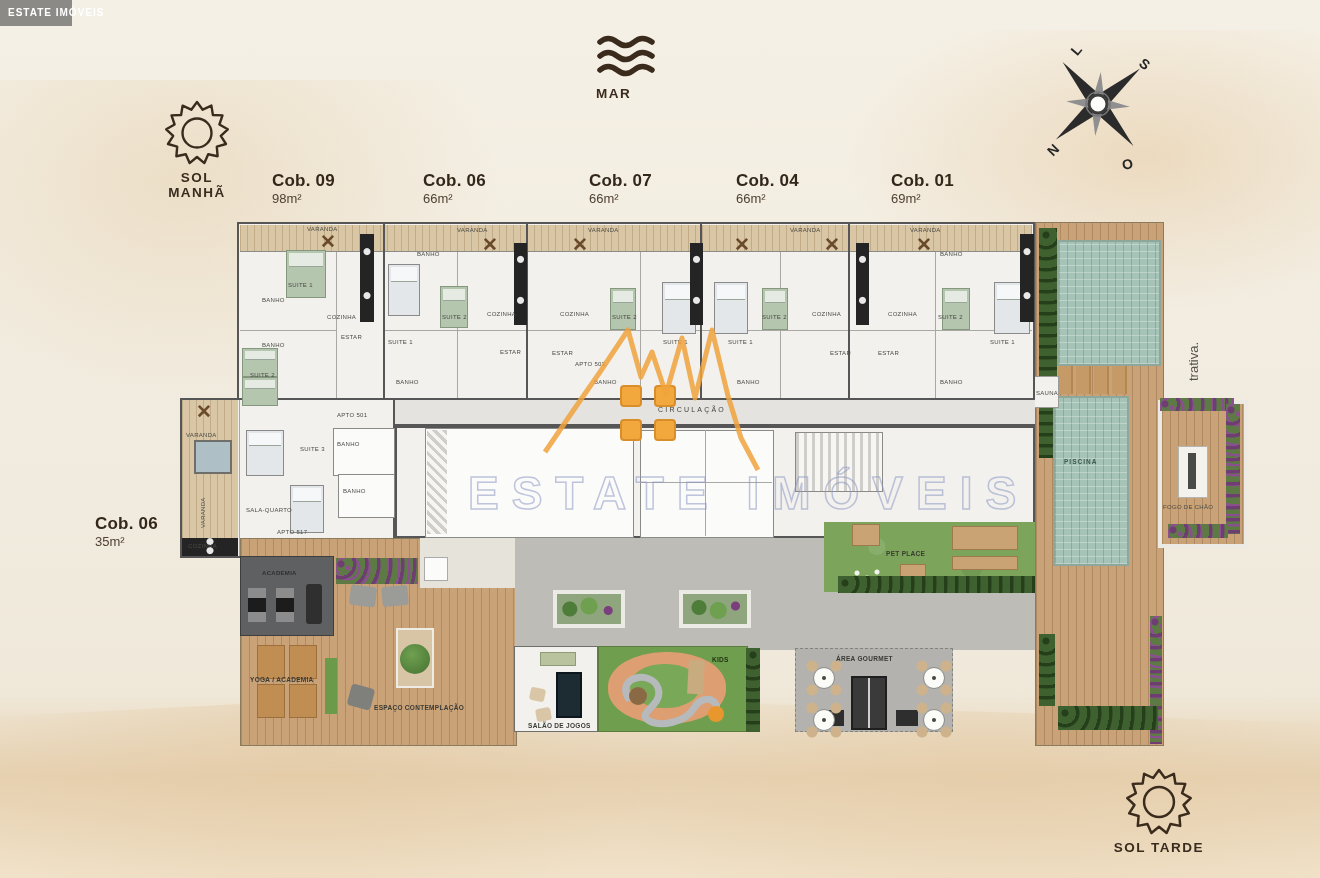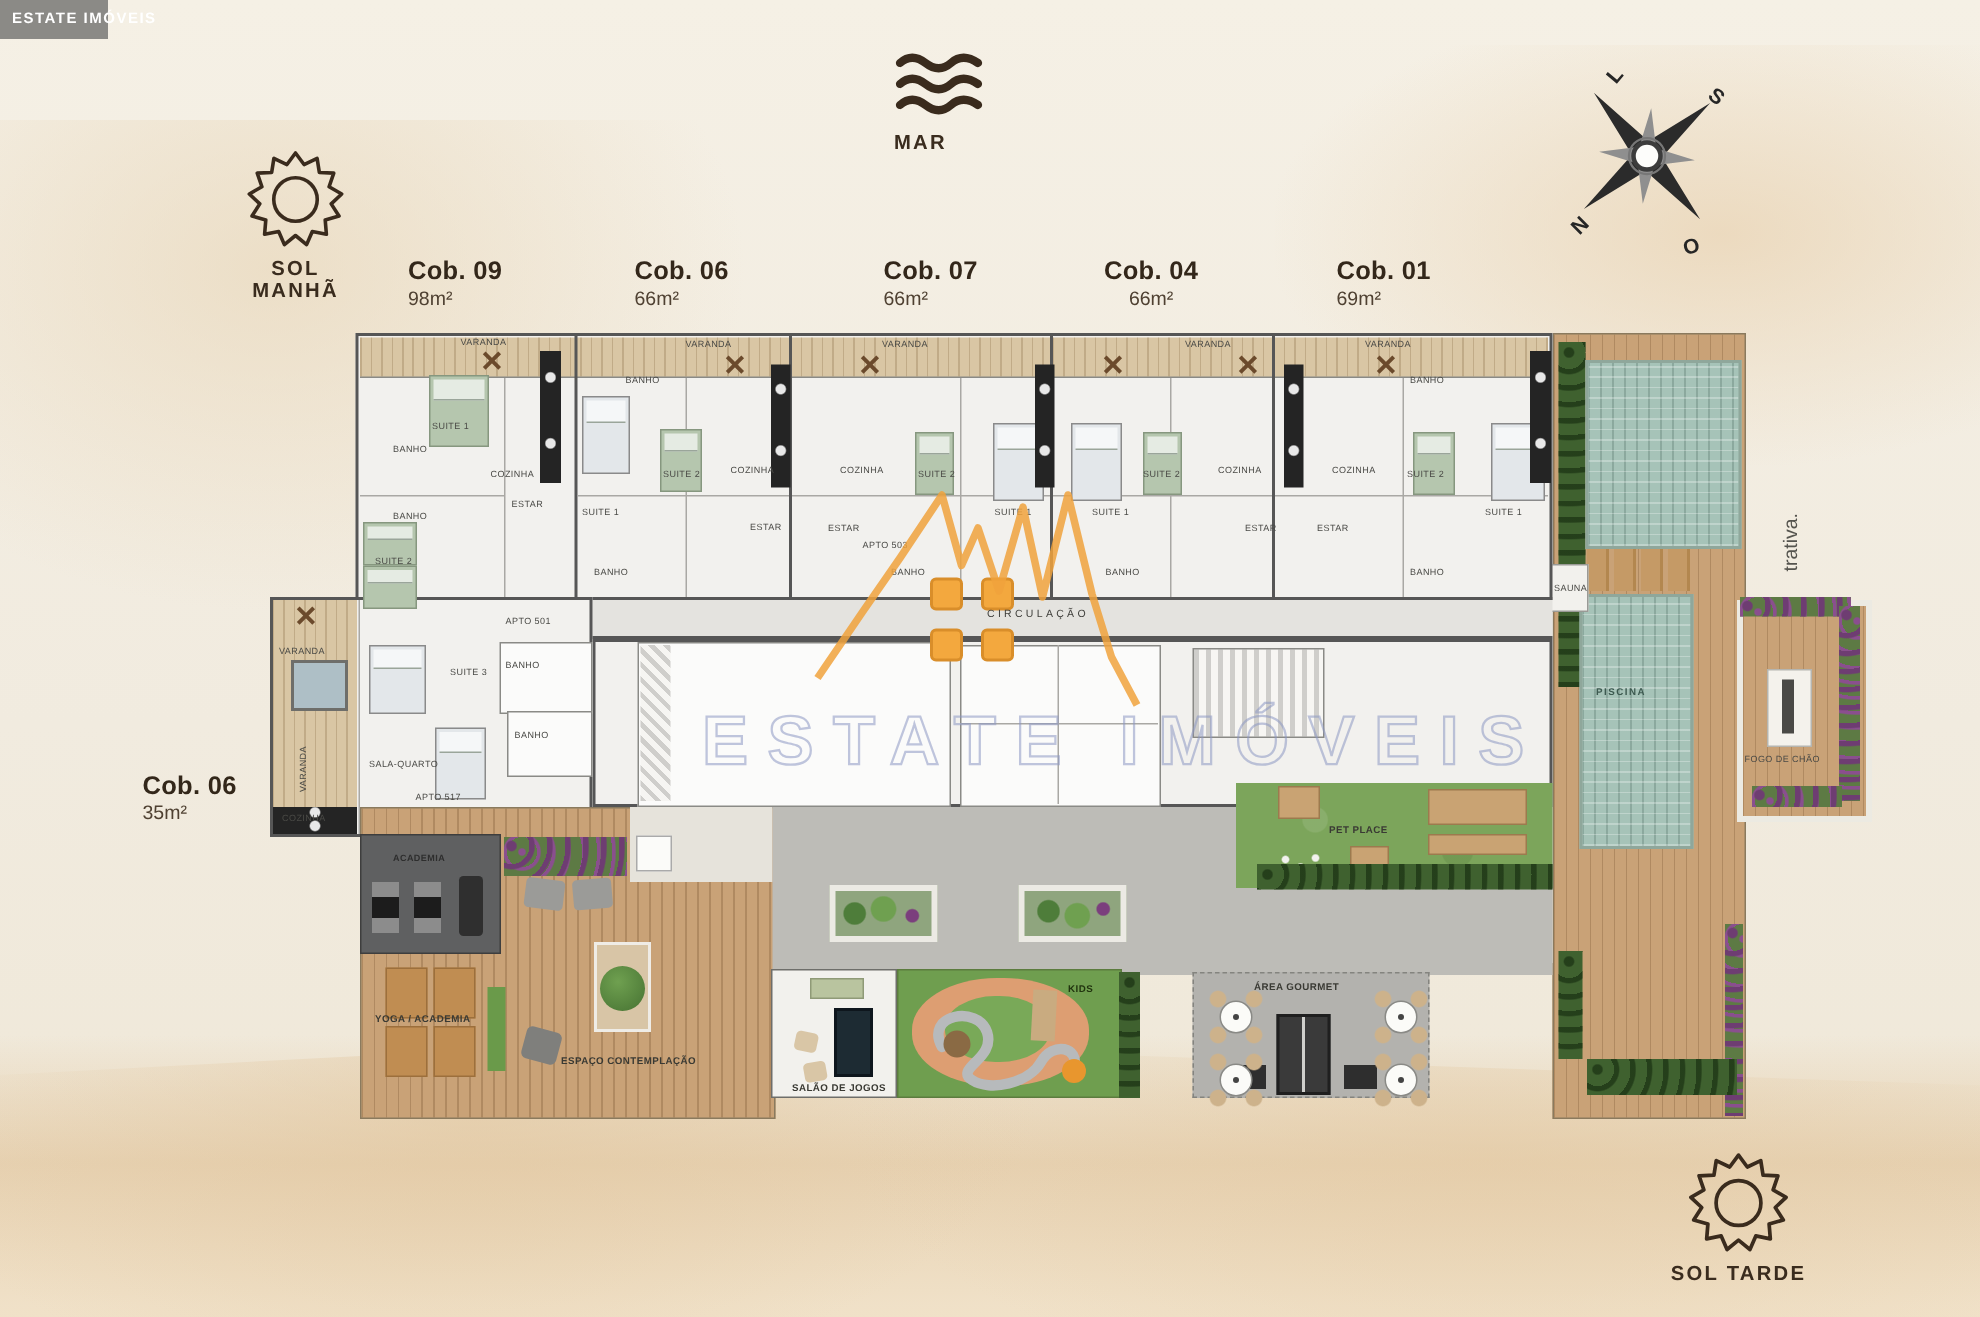--- a/index.html
+++ b/index.html
@@ -115,21 +115,21 @@
         <div class="ar">98m²</div>
       </div>
       <div class="unit-label" style="left: 423px; top: 170px;">
         <div class="nm">Cob. 06</div>
         <div class="ar">66m²</div>
       </div>
       <div class="unit-label" style="left: 589px; top: 170px;">
         <div class="nm">Cob. 07</div>
         <div class="ar">66m²</div>
       </div>
-      <div class="unit-label" style="left: 736px; top: 170px; text-align: center;">
+      <div class="unit-label" style="left: 736px; top: 170px;">
         <div class="nm">Cob. 04</div>
         <div class="ar">66m²</div>
       </div>
       <div class="unit-label" style="left: 891px; top: 170px;">
         <div class="nm">Cob. 01</div>
         <div class="ar">69m²</div>
       </div>
       <div class="unit-label" style="left: 95px; top: 513px;">
         <div class="nm">Cob. 06</div>
         <div class="ar">35m²</div>

